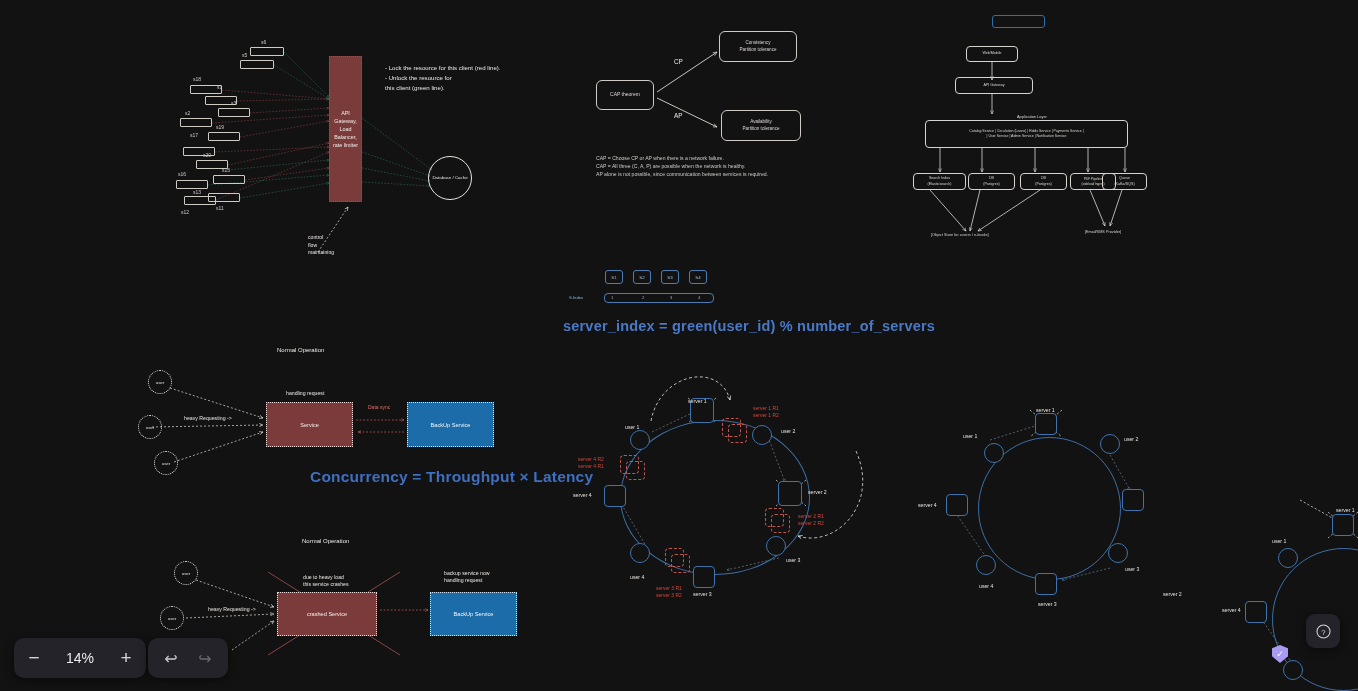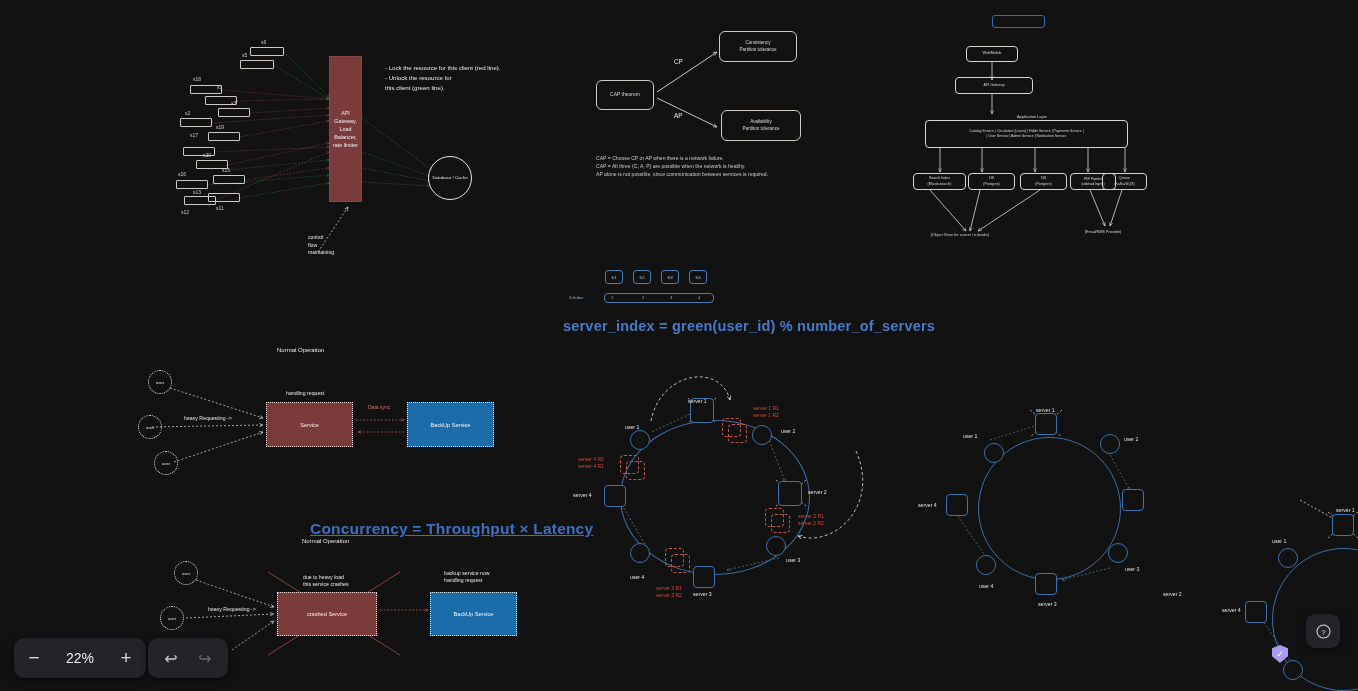--- a/index.html
+++ b/index.html
@@ -304,21 +304,21 @@
   <div>
     <div class="hdrlbl" style="left:277px;top:347px;">Normal Operation</div>
     <div class="uc" style="left:148px;top:370px;width:24px;height:24px;">user</div>
     <div class="uc" style="left:138px;top:415px;width:24px;height:24px;">user</div>
     <div class="uc" style="left:154px;top:451px;width:24px;height:24px;">user</div>
     <div class="whtlbl" style="left:184px;top:415px;">heavy Requesting -&gt;</div>
     <div class="whtlbl" style="left:286px;top:390px;">handling request</div>
     <div class="svcbox" style="left:266px;top:402px;width:87px;height:45px;">Service</div>
     <div class="redlbl" style="left:368px;top:404px;">Data sync</div>
     <div class="bkbox" style="left:407px;top:402px;width:87px;height:45px;">BackUp Service</div>
-    <div class="formula2" style="left:310px;top:520px;text-decoration:underline;">Concurrency = Throughput × Latency</div>
+    <div class="formula2" style="left:310px;top:468px;">Concurrency = Throughput × Latency</div>
   </div>
 
   <div>
     <div class="hdrlbl" style="left:302px;top:538px;">Normal Operation</div>
     <div class="uc" style="left:174px;top:561px;width:24px;height:24px;">user</div>
     <div class="uc" style="left:160px;top:606px;width:24px;height:24px;">user</div>
     <div class="whtlbl" style="left:208px;top:606px;">heavy Requesting -&gt;</div>
     <div class="whtlbl" style="left:303px;top:574px;">due to heavy load
 this service crashes</div>
     <div class="svcbox" style="left:277px;top:592px;width:100px;height:44px;">crashed Service</div>
@@ -395,21 +395,21 @@
     <div class="nlbl" style="left:1336px;top:507px;">server 1</div>
     <div class="nodecirc" style="left:1278px;top:548px;width:20px;height:20px;"></div>
     <div class="nlbl" style="left:1272px;top:538px;">user 1</div>
     <div class="nodesq" style="left:1245px;top:601px;width:22px;height:22px;"></div>
     <div class="nlbl" style="left:1222px;top:607px;">server 4</div>
     <div class="nodecirc" style="left:1283px;top:660px;width:20px;height:20px;"></div>
   </div>
 
   <div class="toolpanel" style="left:14px;top:638px;height:40px;">
     <button class="zoombtn">−</button>
-    <div class="zoomval">22%</div>
+    <div class="zoomval">14%</div>
     <button class="zoombtn">+</button>
   </div>
 
   <div class="toolpanel" style="left:148px;top:638px;height:40px;padding:0 6px;">
     <div class="histbtn">↩</div>
     <div class="histbtn dim">↪</div>
   </div>
 
   <div class="shield" style="left:1272px;top:645px;">
     <span style="font-size:9px;color:#ffffff;line-height:1;">✓</span>

